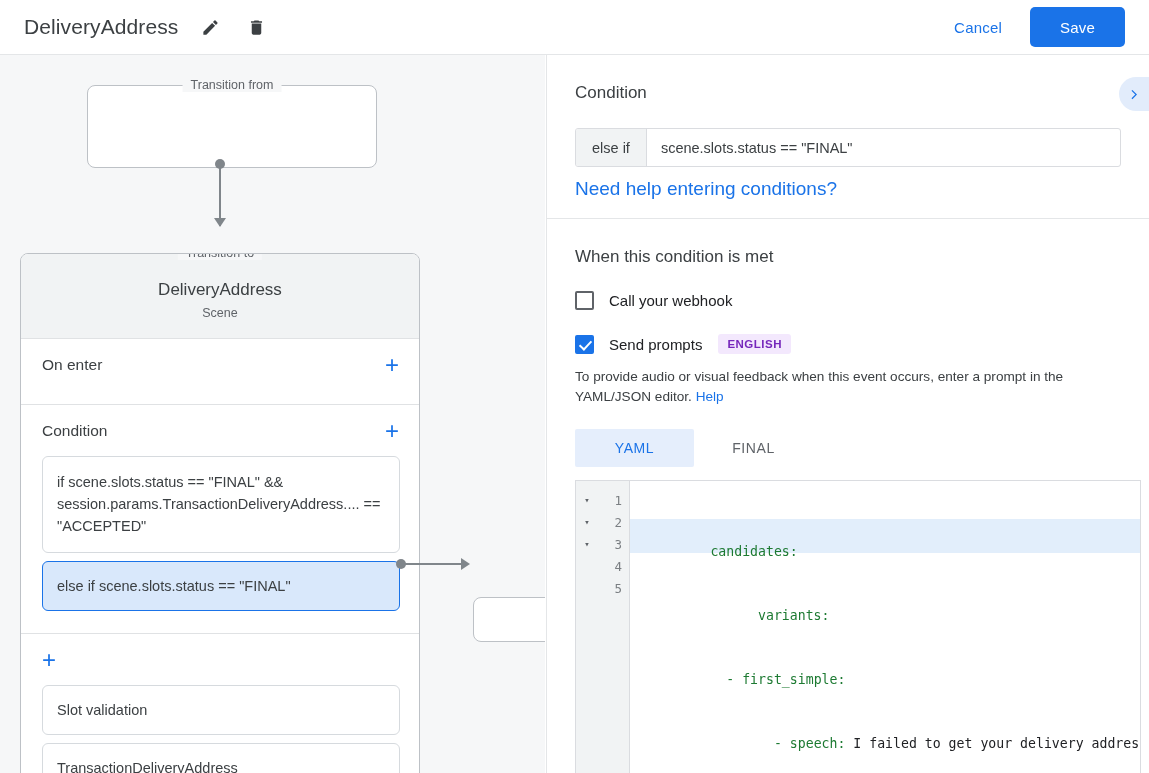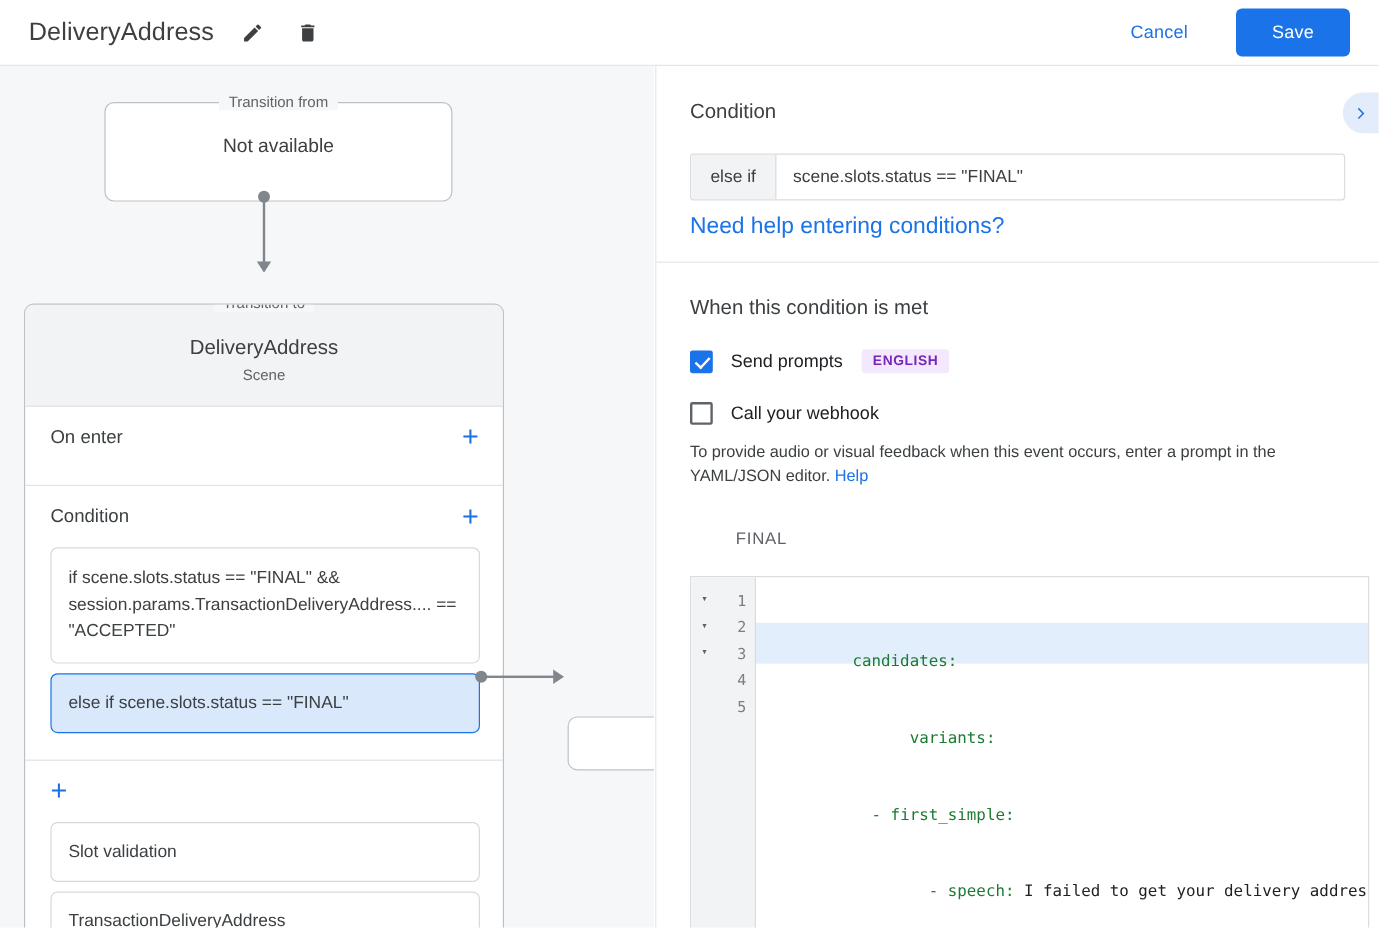--- a/index.html
+++ b/index.html
@@ -34,21 +34,21 @@
   .icon-pencil { margin-left: 18px; }
   .icon-trash  { margin-left: 18px; }
   .topbar-spacer { flex: 1; }
   .btn-cancel {
     color: #1a73e8; font-size: 15px; font-weight: 500;
     padding: 8px 12px; cursor: pointer; letter-spacing: .2px;
     background: none; border: none;
     font-family: "Liberation Sans", sans-serif;
   }
   .btn-save {
-    margin-left: 28px; margin-right: 24px;
+    margin-left: 16px; margin-right: 24px;
     background: #1a73e8; color: #fff;
     border: none; border-radius: 5px;
     font-size: 15px; font-weight: 500; letter-spacing: .2px;
     height: 40px; padding: 0 30px; cursor: pointer;
     font-family: "Liberation Sans", sans-serif;
   }
 
   
   .canvas {
     position: absolute; left: 0; top: 55px;
@@ -362,21 +362,20 @@
   <div class="topbar-spacer"></div>
 
   <button class="btn-cancel">Cancel</button>
   <button class="btn-save">Save</button>
 </div>
 
 <div class="canvas">
 
   <div class="fieldset node-from">
     <span class="legend">Transition from</span>
-    <div class="node-from-text">Not available</div>
   </div>
 
   <div class="conn-dot" style="left:215px; top:104px;"></div>
   <div class="conn-line-v" style="left:219.3px; top:109px; height:62px;"></div>
   <div class="conn-arrow-down" style="left:214px; top:163px;"></div>
 
   <div class="node-to">
     <span class="legend">Transition to</span>
 
     <div class="node-to-head">
@@ -434,36 +433,37 @@
 
     <a class="link">Need help entering conditions?</a>
   </div>
 
   <div class="divider"></div>
 
   <div class="panel-sec">
     <div class="panel-h">When this condition is met</div>
 
     <div class="checkrow">
+      <div class="cb"></div>
+      <div class="cb-label">Call your webhook</div>
+    </div>
+
+    <div class="checkrow">
       <div class="cb checked"></div>
       <div class="cb-label">Send prompts</div>
       <div class="badge">ENGLISH</div>
     </div>
 
-    <div class="checkrow">
-      <div class="cb"></div>
-      <div class="cb-label">Call your webhook</div>
-    </div>
-
     <div class="helptext">
       <span>To provide audio or visual feedback when this event occurs, enter a prompt in the YAML/JSON editor.</span>
       <a class="link" style="margin-top:0;font-size:13.6px;">Help</a>
     </div>
 
     <div class="tabs">
+      <div class="tab active">YAML</div>
       <div class="tab">FINAL</div>
     </div>
 
     <div class="editor">
       <div class="gutter">
         <div class="gutter-row">
           <span class="fold">▾</span>
           <span class="lineno">1</span>
         </div>
         <div class="gutter-row">

